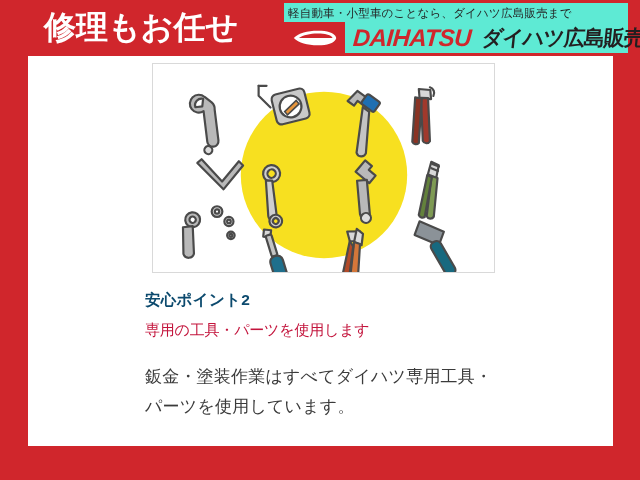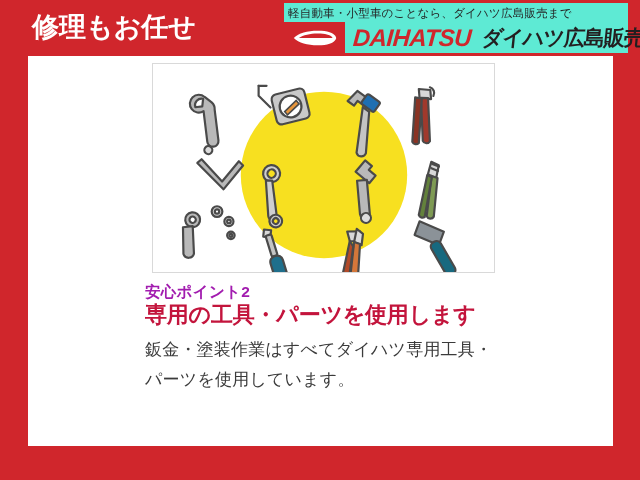--- a/index.html
+++ b/index.html
@@ -28,24 +28,24 @@
     position: absolute;
     left: 0;
     top: 0;
     width: 640px;
     height: 56px;
     background: #d0262c;
   }
 
   #headline {
     position: absolute;
-    left: 32px;
+    left: 44px;
     top: 8px;
     color: #ffffff;
-    font-size: 27px;
+    font-size: 32px;
     font-weight: bold;
     letter-spacing: 0px;
     line-height: 38px;
     white-space: nowrap;
   }
 
   
   #logo-lockup {
     position: absolute;
     left: 284px;
@@ -136,34 +136,36 @@
   
   #text-block {
     position: absolute;
     left: 117px;
     top: 225px;
     width: 360px;
   }
   #point-label {
     font-size: 15.5px;
     font-weight: bold;
-    color: #a21caf;
+    color: #0c4a6e;
     line-height: 22px;
     letter-spacing: 0.3px;
+    margin-top: 8px;
   }
   #point-heading {
-    font-size: 22px;
-    font-weight: bold;
+    margin-top: 7px;
+    font-size: 15px;
+    font-weight: normal;
     color: #c3143c;
     line-height: 24px;
     letter-spacing: -0.2px;
     width: 352px;
   }
   #point-body {
-    margin-top: 8px;
+    margin-top: 20px;
     font-size: 17px;
     color: #3b3b3b;
     line-height: 30px;
     letter-spacing: 0.2px;
     width: 352px;
   }
 </style>
 </head>
 <body>
 

